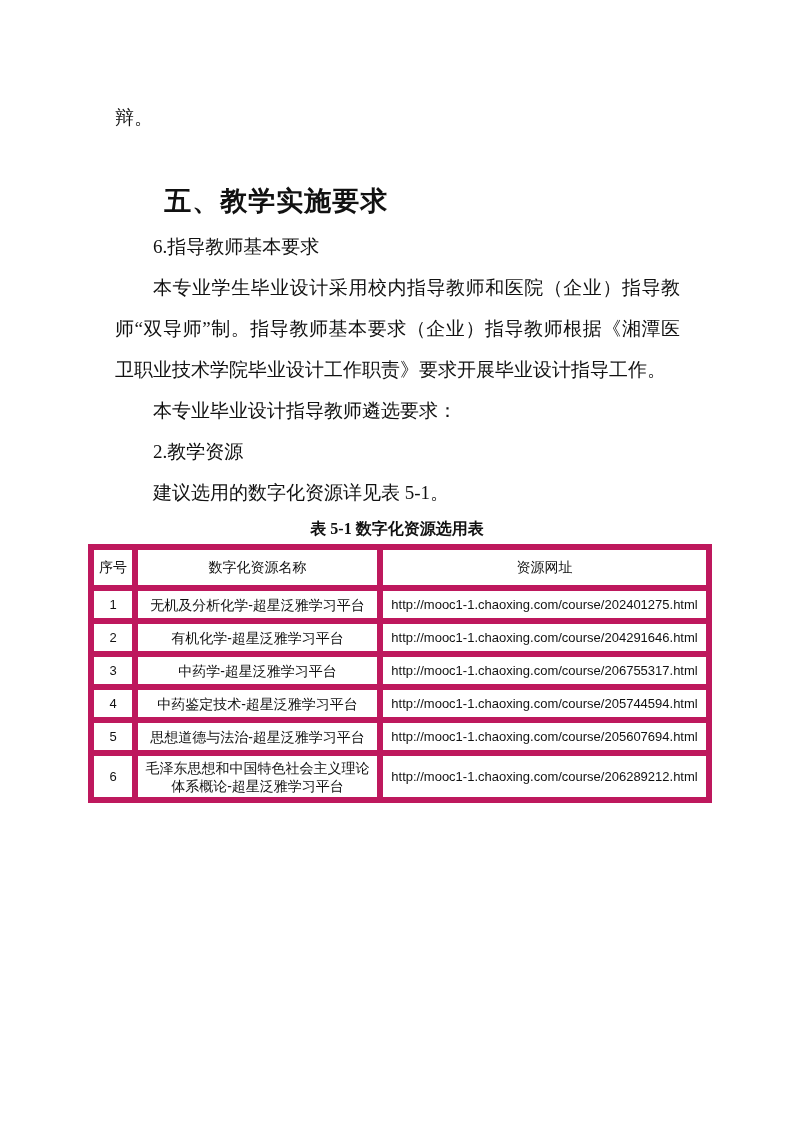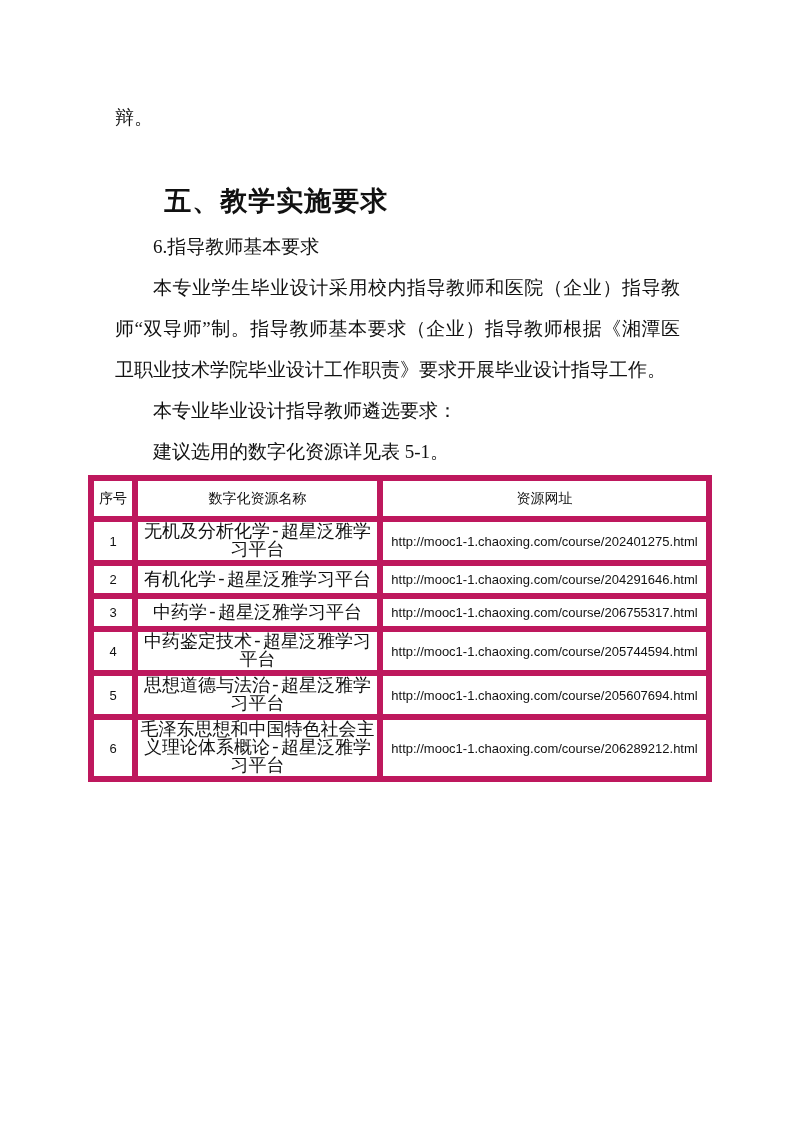--- a/index.html
+++ b/index.html
@@ -60,23 +60,23 @@
   }
   table.resource-table th {
     height: 33px;
     font-weight: normal;
     font-size: 14px;
     font-family: "Liberation Serif", serif;
   }
   table.resource-table td { height: 25px; }
   table.resource-table tr.tall td { height: 39px; }
   .cell-cn {
-    font-size: 18px;
+    font-size: 14px;
     line-height: 18px;
-    font-family: Liberation Mono, monospace;
+    font-family: Liberation Sans, sans-serif;
   }
   .cell-num, .cell-url {
     font-family: "Liberation Sans", sans-serif;
   }
   .cell-num { font-size: 13px; }
   .cell-url {
     font-size: 13px;
     letter-spacing: 0px;
     white-space: nowrap;
   }
@@ -94,24 +94,26 @@
 
     <p class="section-heading">五、教学实施要求</p>
 
     <p class="bodytext indent">6.指导教师基本要求</p>
 
     <p class="bodytext indent">本专业学生毕业设计采用校内指导教师和医院（企业）指导教师“双导师”制。指导教师基本要求（企业）指导教师根据《湘潭医卫职业技术学院毕业设计工作职责》要求开展毕业设计指导工作。</p>
 
     <p class="bodytext indent">本专业毕业设计指导教师遴选要求：</p>
 
 
+    <p class="bodytext indent">2.教学资源</p>
 
     <p class="bodytext indent">建议选用的数字化资源详见表 5-1。</p>
 
     <div class="table-wrap">
+      <div class="table-caption">表 5-1 数字化资源选用表</div>
 
       <table class="resource-table">
         <colgroup>
           <col class="col-idx">
           <col class="col-name">
           <col class="col-url">
         </colgroup>
         <thead>
           <tr>
             <th>序号</th>

